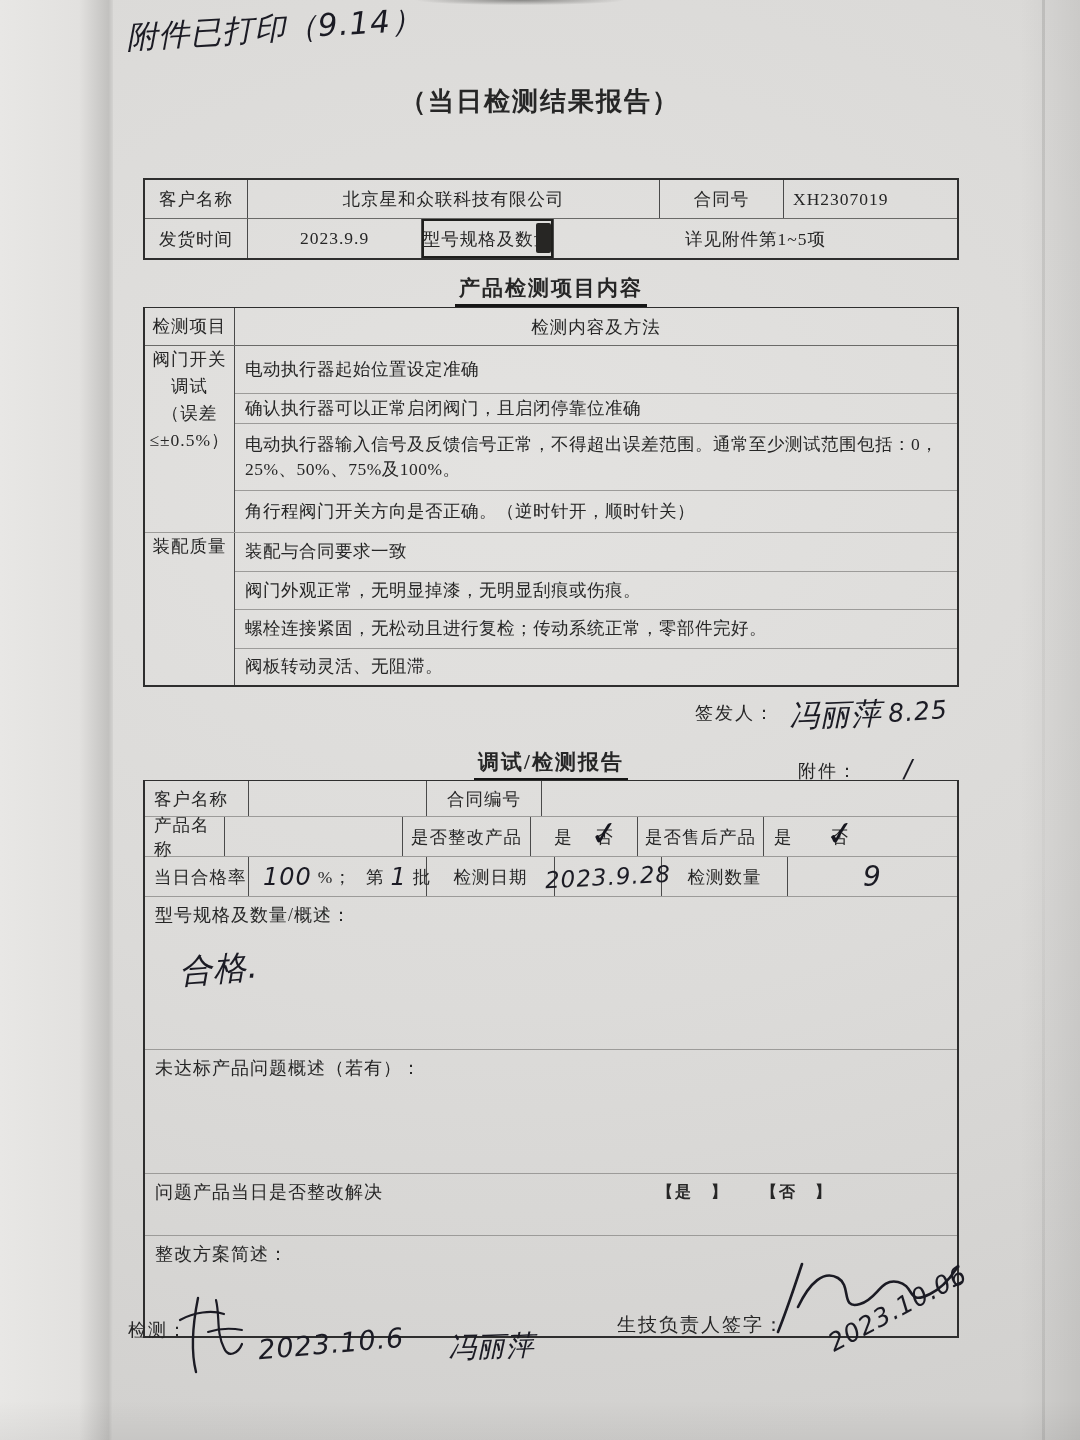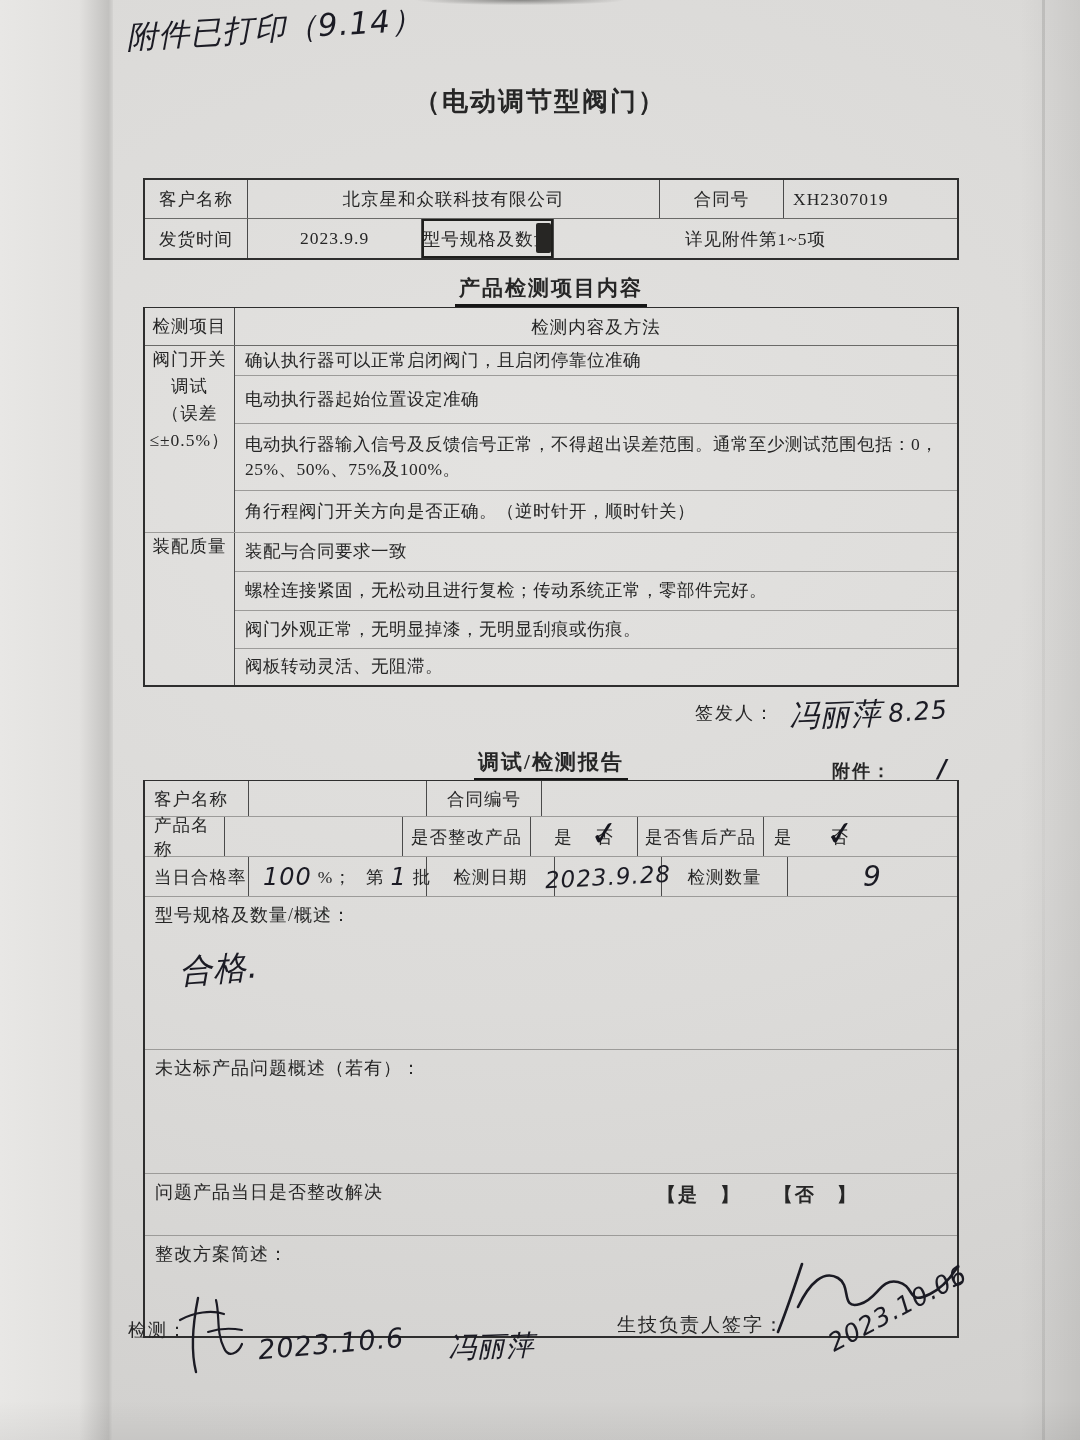--- a/index.html
+++ b/index.html
@@ -67,55 +67,55 @@
   .item{display:flex;align-items:center;padding:0 10px;font-size:17.5px;letter-spacing:0.5px;line-height:1.45;}
 
   
   .issuer{position:absolute;left:695px;top:695px;display:flex;align-items:flex-start;white-space:nowrap;}
   .issuer .lab{font-size:18px;letter-spacing:2px;padding-top:6px;}
   .issuer .sig{font-size:30px;transform:rotate(-2deg);margin-left:14px;}
   .issuer .sigdate{font-size:25px;transform:rotate(-4deg);margin-left:6px;padding-top:2px;}
 
   
   .rep-head{top:748px;}
-  .attach{position:absolute;left:832px;top:755px;font-size:18px;letter-spacing:2px;font-weight:bold;}
+  .attach{position:absolute;left:798px;top:755px;font-size:18px;letter-spacing:2px;}
   .attach .hw{font-size:24px;margin-left:46px;}
 
   
   .t3{top:780px;border-width:1.5px 2px 2.5px 2px;}
   .t3 .full{display:block;padding:6px 10px;font-size:18px;letter-spacing:1px;position:relative;}
   .yn{display:flex;justify-content:space-around;align-items:center;width:100%;padding:0 12px;}
   .no-wrap{position:relative;display:inline-block;}
   .check{position:absolute;left:-5px;top:-12px;font-size:34px;font-weight:bold;transform:rotate(-6deg);font-family:"DejaVu Sans",sans-serif;color:#16161e;}
   .rate-cell{gap:6px;padding-left:14px;}
   .hw-val{font-size:24px;}
   .hw-date{font-size:23px;transform:rotate(-3deg);}
   .hw-qty{font-size:28px;}
   .hw-pass{position:absolute;left:34px;top:50px;font-size:33px;transform:rotate(-4deg);}
-  .yn-brackets{position:absolute;left:512px;top:8px;font-size:19px;font-weight:bold;letter-spacing:2px;}
+  .yn-brackets{position:absolute;left:512px;top:8px;font-size:16px;font-weight:bold;letter-spacing:2px;}
 
   
   .foot-label{position:absolute;font-size:18px;letter-spacing:2px;}
   .sig-svg{position:absolute;}
   .sig-svg path{fill:none;stroke:#1b1b24;stroke-linecap:round;}
 </style>
 </head>
 <body>
 
 <div class="page">
   <div class="left-sheet"></div>
   <div class="right-shade"></div>
   <div class="crease-v"></div>
   <div class="top-smudge"></div>
   <div class="bottom-shade"></div>
 
   <div class="note hw">附件已打印（9.14）</div>
 
   <div class="doc-title">
-    <span>（电动调节型阀门）</span>
+    <span>（当日检测结果报告）</span>
   </div>
 
   <div class="tbl t1">
     <div class="row hr-mid">
       <div class="cell c vr" style="width:103px">客户名称</div>
       <div class="cell c vr" style="width:412px">北京星和众联科技有限公司</div>
       <div class="cell c vr" style="width:124px">合同号</div>
       <div class="cell l" style="flex:1">XH2307019</div>
     </div>
     <div class="row">
@@ -138,35 +138,35 @@
       <div class="cell c vr lab-col">检测项目</div>
       <div class="cell c" style="flex:1">检测内容及方法</div>
     </div>
 
     <div class="grp hr-faint">
       <div class="cell vr lab-col">
         <div>阀门开关调试</div>
         <div>（误差≤±0.5%）</div>
       </div>
       <div class="items">
+        <div class="item hr-faint" style="height:47px">电动执行器起始位置设定准确</div>
         <div class="item hr-faint" style="height:29px">确认执行器可以正常启闭阀门，且启闭停靠位准确</div>
-        <div class="item hr-faint" style="height:47px">电动执行器起始位置设定准确</div>
         <div class="item hr-faint" style="height:66px">电动执行器输入信号及反馈信号正常，不得超出误差范围。通常至少测试范围包括：0，25%、50%、75%及100%。</div>
         <div class="item" style="height:41px">角行程阀门开关方向是否正确。（逆时针开，顺时针关）</div>
       </div>
     </div>
 
     <div class="grp">
       <div class="cell vr lab-col">
         <div>装配质量</div>
       </div>
       <div class="items">
         <div class="item hr-faint" style="height:38px">装配与合同要求一致</div>
+        <div class="item hr-faint" style="height:37px">阀门外观正常，无明显掉漆，无明显刮痕或伤痕。</div>
         <div class="item hr-faint" style="height:38px">螺栓连接紧固，无松动且进行复检；传动系统正常，零部件完好。</div>
-        <div class="item hr-faint" style="height:37px">阀门外观正常，无明显掉漆，无明显刮痕或伤痕。</div>
         <div class="item" style="height:36px">阀板转动灵活、无阻滞。</div>
       </div>
     </div>
   </div>
 
   <div class="issuer">
     <span class="lab">签发人：</span>
     <span class="sig hw">冯丽萍</span>
     <span class="sigdate hw">8.25</span>
   </div>

